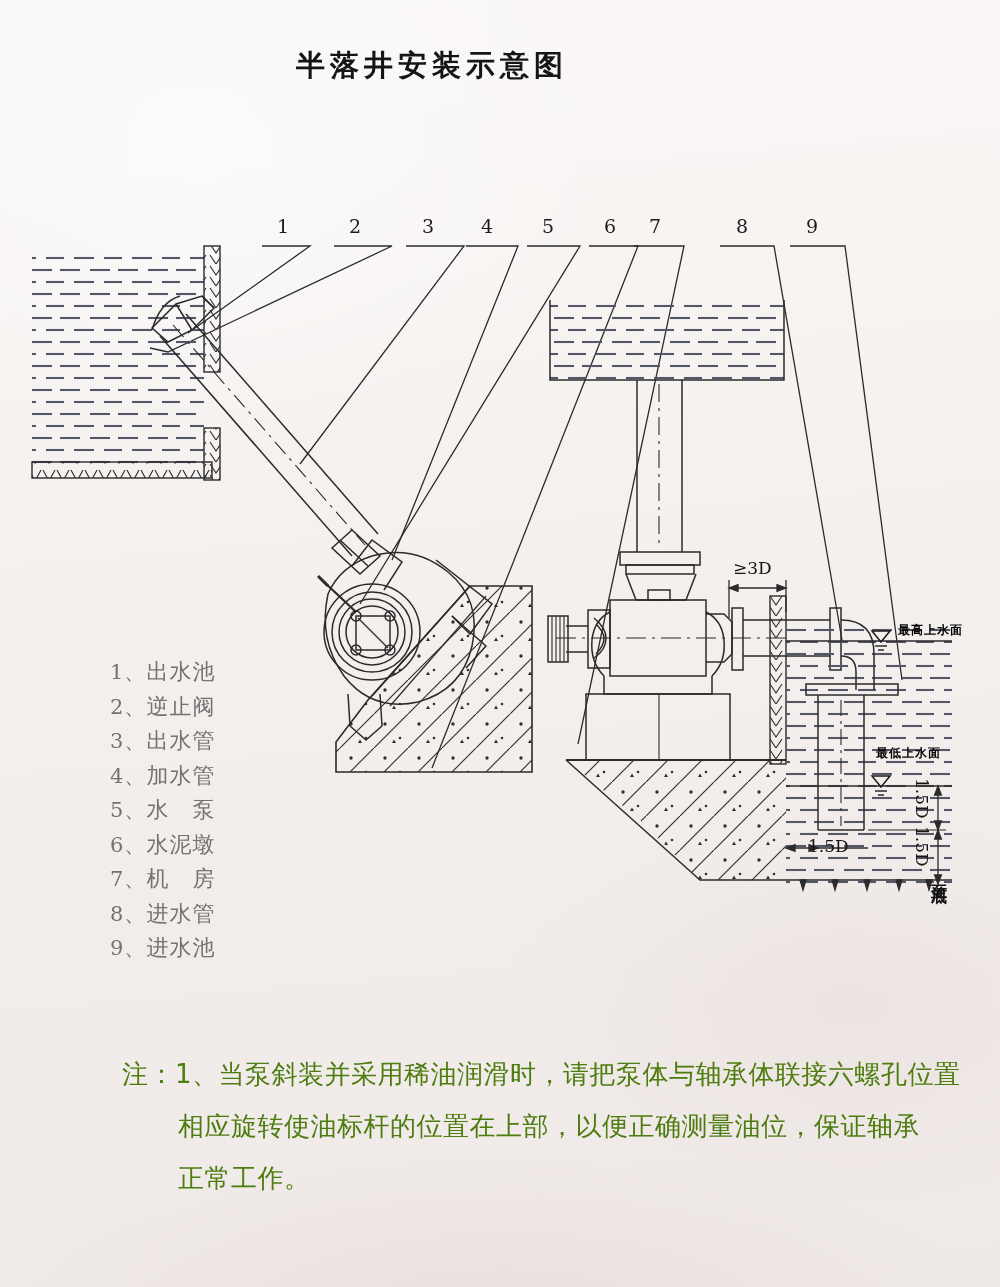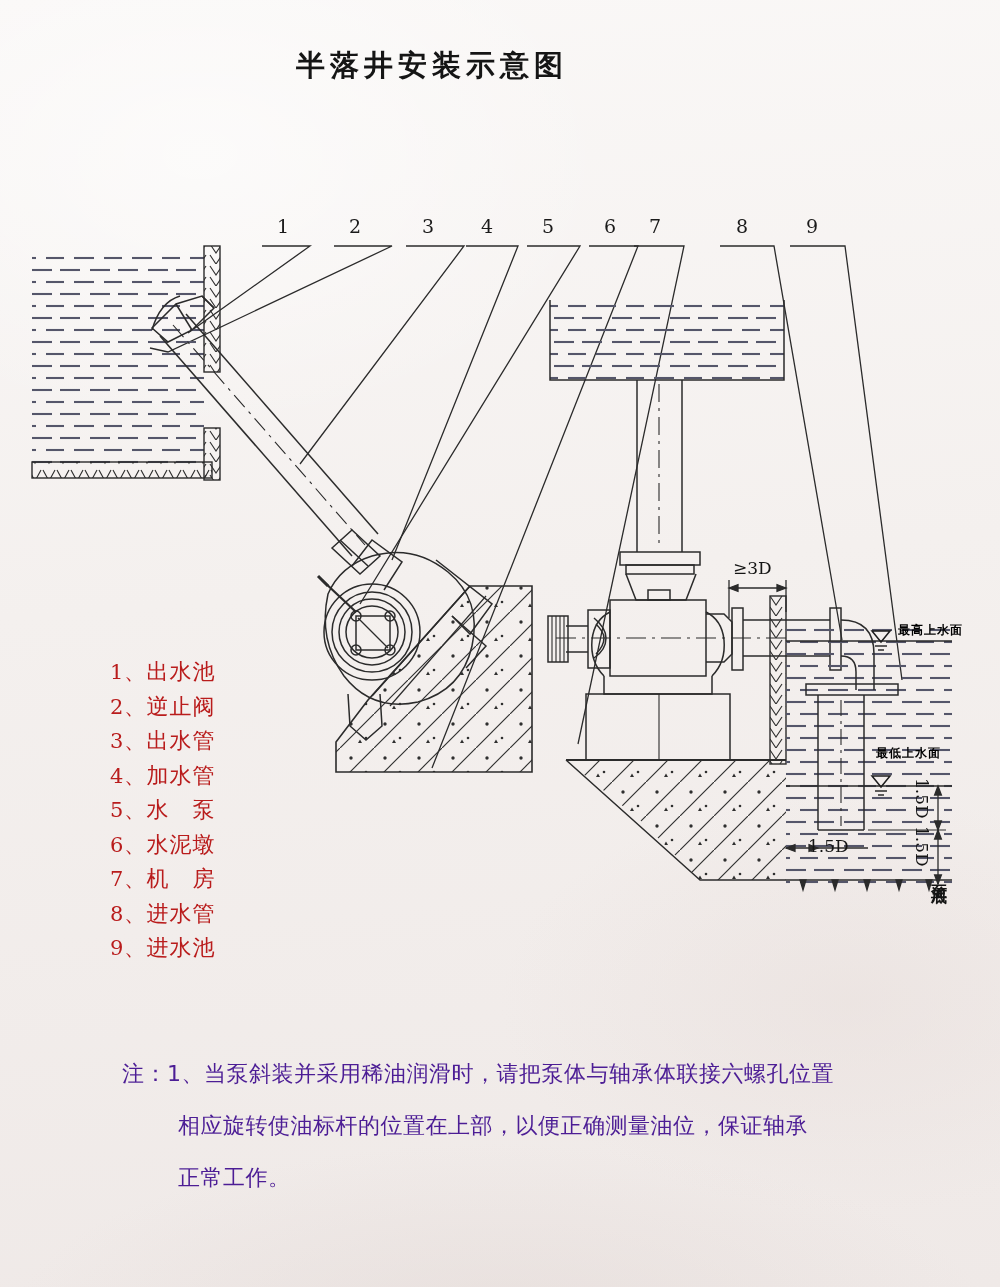--- a/index.html
+++ b/index.html
@@ -27,27 +27,27 @@
     text-align:center;
     font-size:29px;font-weight:bold;letter-spacing:5px;
     font-family:"DejaVu Sans","Liberation Sans",sans-serif;
     color:#151515;
     z-index:6;
   }
   #drawing{position:absolute;top:0;left:0;z-index:3;}
   .legend{
     position:absolute;left:110px;top:655px;z-index:6;
     font-size:22px;line-height:33.5px;letter-spacing:1px;
-    color:#b91c1c;
+    color:#737373;
   }
   .legend .row{white-space:pre;}
   .legend .num{font-family:"DejaVu Serif","Liberation Serif",serif;font-size:21px;}
   .notes{
     position:absolute;left:122px;top:1048px;width:830px;z-index:6;
-    font-size:22px;line-height:52px;color:#4c1d95;letter-spacing:.5px;
+    font-size:26px;line-height:52px;color:#4d7c0f;letter-spacing:.5px;
   }
   .notes .ln{white-space:pre;}
   .notes .ind{padding-left:56px;}
   .notes .ind2{padding-left:56px;}
   .cn-label{
     position:absolute;z-index:6;font-size:12px;color:#000000;letter-spacing:1px;
     white-space:nowrap;font-weight:600;
   }
   .dim-label{
     position:absolute;z-index:6;

